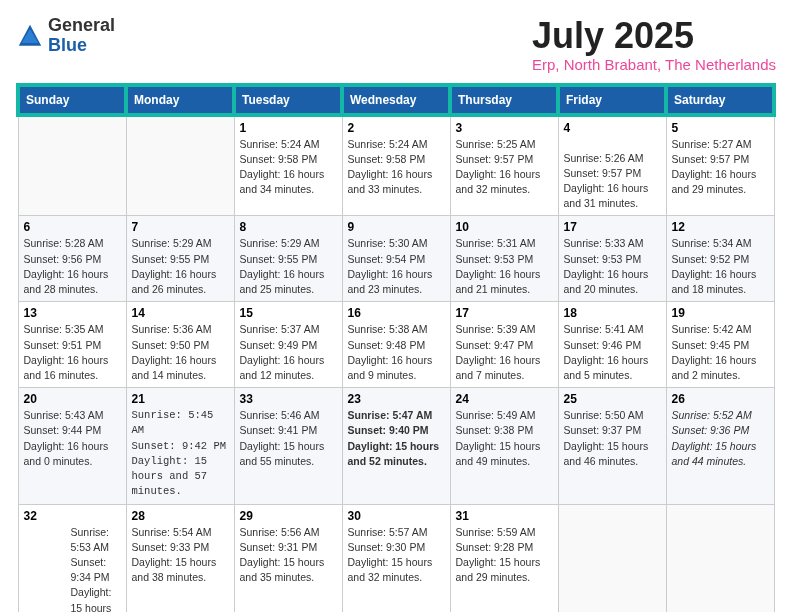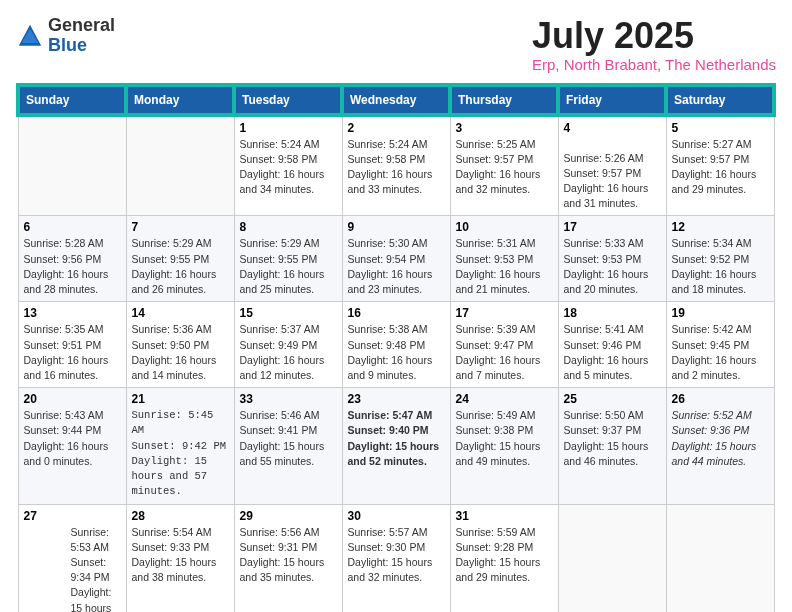--- a/index.html
+++ b/index.html
@@ -279,21 +279,21 @@
         </td>
         <td>
           <span class="day-number">26</span>
           <div class="day-info" style="white-space: pre-line; font-style: italic;">Sunrise: 5:52 AM
 Sunset: 9:36 PM
 Daylight: 15 hours and 44 minutes.</div>
         </td>
       </tr>
       <tr>
         <td>
-          <span class="day-number">27</span>
+          <span class="day-number">32</span>
           <div class="day-info" style="white-space: pre-line; margin-left: 47px;">Sunrise: 5:53 AM
 Sunset: 9:34 PM
 Daylight: 15 hours and 41 minutes.</div>
         </td>
         <td>
           <span class="day-number">28</span>
           <div class="day-info" style="white-space: pre-line;">Sunrise: 5:54 AM
 Sunset: 9:33 PM
 Daylight: 15 hours and 38 minutes.</div>
         </td>

